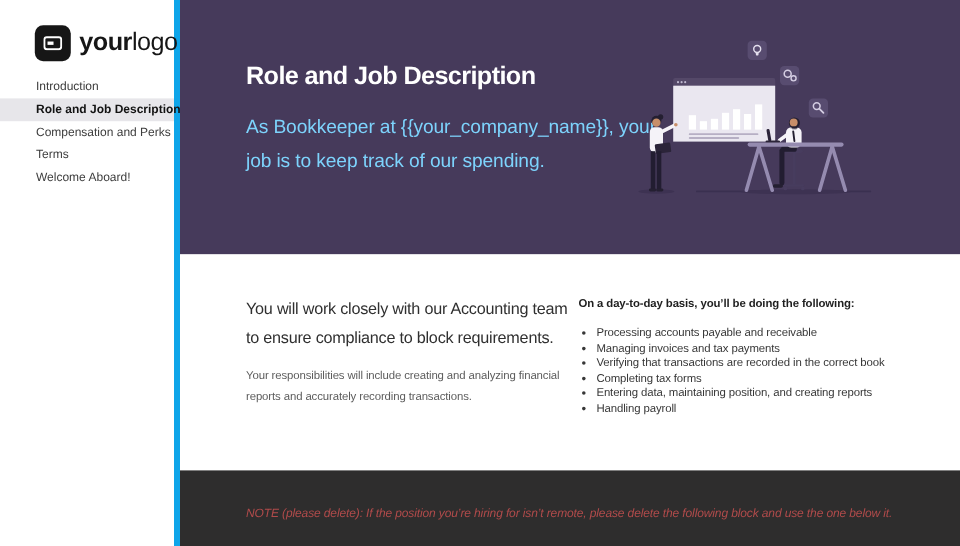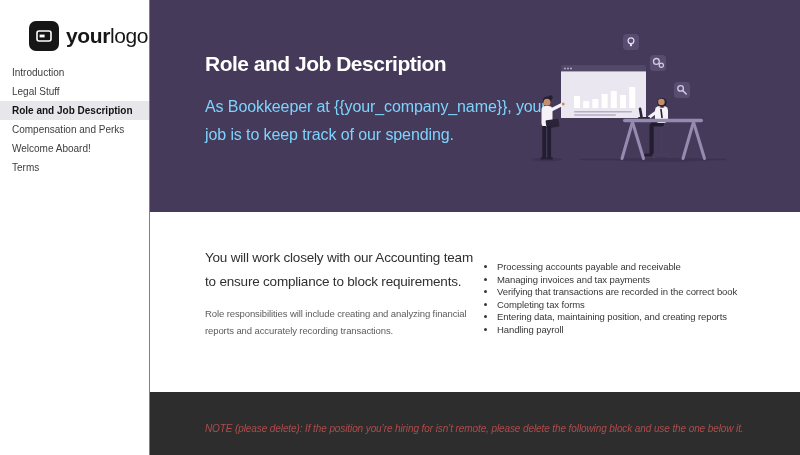--- a/index.html
+++ b/index.html
@@ -7,32 +7,32 @@
   body {
     width:800px; height:455px; overflow:hidden;
     font-family:"Liberation Sans", sans-serif;
     background:#fff;
   }
   .app { position:relative; width:800px; height:455px; background:#fff; }
 
   
   .sidebar {
     position:absolute; left:0; top:0; width:150px; height:455px;
-    background:#ffffff; border-right:1px solid #0ea5e9; z-index:2;
+    background:#ffffff; border-right:5px solid #0ea5e9; z-index:2;
   }
   .logo { display:flex; align-items:center; gap:7px; padding:21px 0 0 29px; }
   .logo-mark {
     width:30px; height:30px; background:#161616; border-radius:7px;
     display:flex; align-items:center; justify-content:center; flex:0 0 auto;
   }
   .logo-text { font-size:21px; letter-spacing:-0.4px; color:#161616; font-weight:400; white-space:nowrap; }
   .logo-text b { font-weight:700; }
   .nav { margin-top:12px; }
   .nav-item {
-    height:19px; line-height:19px; padding-left:12px;
+    height:19px; line-height:19px; padding-left:30px;
     font-size:10px; color:#3d3d3d; cursor:pointer; white-space:nowrap;
   }
   .nav-item.active { background:#e7e6ea; font-weight:700; color:#131313; }
 
   
   .main { position:absolute; left:150px; top:0; width:650px; height:455px; }
 
   .hero { position:relative; width:650px; height:212px; background:#463a5b; overflow:hidden; }
   .hero-text { position:absolute; left:55px; top:52px; width:355px; }
   .hero-title { margin:0; font-size:21px; font-weight:700; color:#ffffff; letter-spacing:-0.5px; white-space:nowrap; }
@@ -64,25 +64,24 @@
       <span class="logo-mark">
         <svg width="16" height="12" viewBox="0 0 16 12">
           <rect x="1" y="1" width="14" height="10" rx="2" fill="none" stroke="#ffffff" stroke-width="1.6"></rect>
           <rect x="3.6" y="4.6" width="5" height="2.8" fill="#ffffff"></rect>
         </svg>
       </span>
       <span class="logo-text"><b>your</b><span>logo</span></span>
     </div>
     <nav class="nav">
       <div class="nav-item">Introduction</div>
-      <div class="nav-item">Legal Stuff</div>
       <div class="nav-item active">Role and Job Description</div>
       <div class="nav-item">Compensation and Perks</div>
+      <div class="nav-item">Terms</div>
       <div class="nav-item">Welcome Aboard!</div>
-      <div class="nav-item">Terms</div>
     </nav>
   </aside>
 
   <main class="main">
 
     <section class="hero">
       <div class="hero-text">
         <h1 class="hero-title">Role and Job Description</h1>
         <p class="hero-subtitle">As Bookkeeper at {{your_company_name}}, your job is to keep track of our spending.</p>
       </div>
@@ -167,23 +166,24 @@
           <line x1="112.5" y1="104" x2="123.5" y2="140.5" stroke="#958bb0" stroke-width="3" stroke-linecap="round"></line>
           <line x1="173.5" y1="104" x2="163" y2="140.5" stroke="#958bb0" stroke-width="3" stroke-linecap="round"></line>
           <line x1="173.5" y1="104" x2="184.5" y2="140.5" stroke="#958bb0" stroke-width="3" stroke-linecap="round"></line>
         </g>
       </svg>
     </section>
 
     <section class="content">
       <div class="col-left">
         <h2 class="content-heading">You will work closely with our Accounting team to ensure compliance to block requirements.</h2>
-        <p class="content-body">Role responsibilities will include creating and analyzing financial reports and accurately recording transactions.</p>
+        <p class="content-body">Your responsibilities will include creating and analyzing financial reports and accurately recording transactions.</p>
       </div>
       <div class="col-right">
+        <h3 class="tasks-heading">On a day-to-day basis, you’ll be doing the following:</h3>
         <ul class="tasks-list">
           <li>Processing accounts payable and receivable</li>
           <li>Managing invoices and tax payments</li>
           <li>Verifying that transactions are recorded in the correct book</li>
           <li>Completing tax forms</li>
           <li>Entering data, maintaining position, and creating reports</li>
           <li>Handling payroll</li>
         </ul>
       </div>
     </section>

